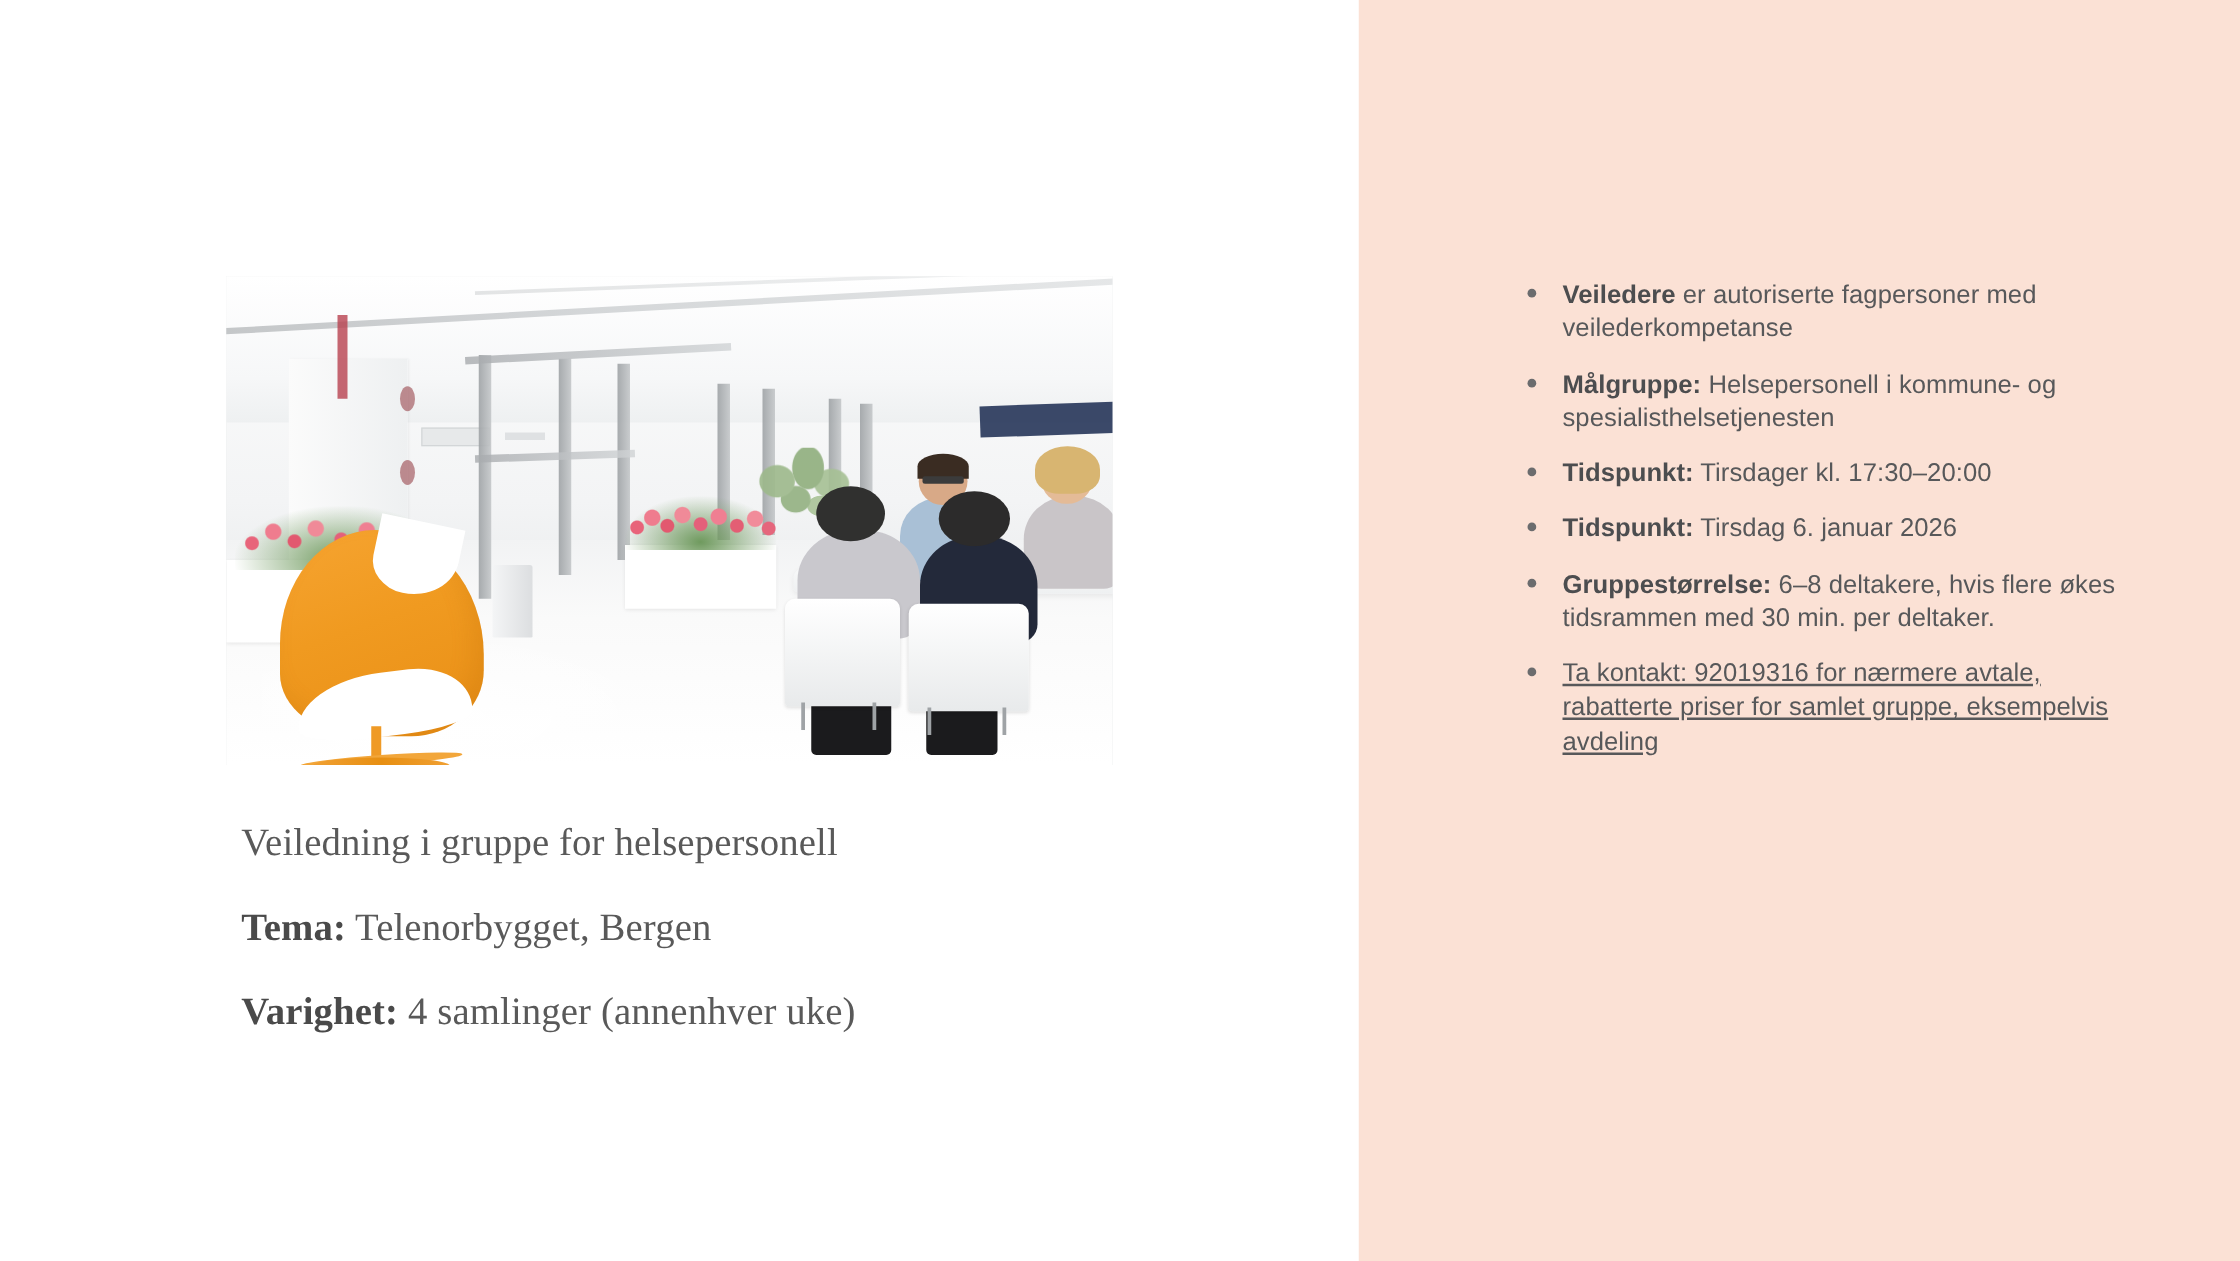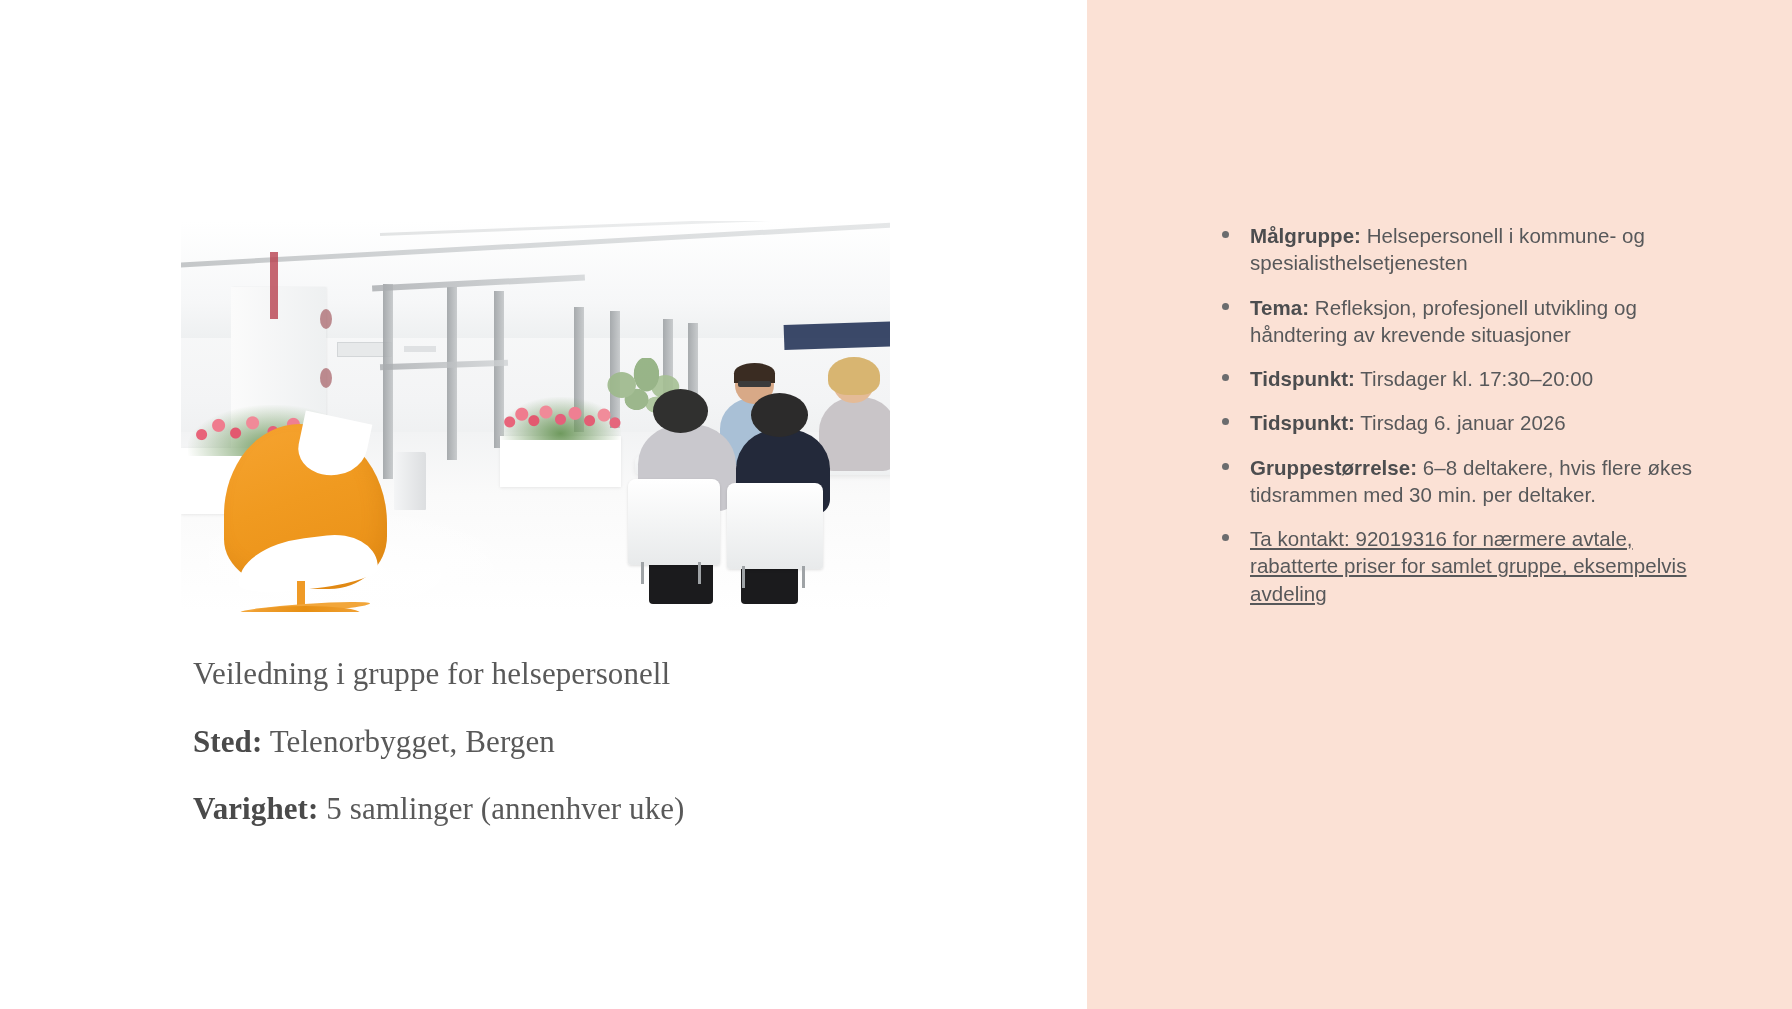--- a/index.html
+++ b/index.html
@@ -410,35 +410,35 @@
           <div class="egg-base"></div>
         </div>
       </div>
     </div>
 
     <div class="left-text">
       <div class="lt-line">
         <b></b><span>Veiledning i gruppe for helsepersonell</span>
       </div>
       <div class="lt-line">
-        <b>Sted:</b><span> Telenorbygget, Bergen</span>
+        <b>Tema:</b><span> Telenorbygget, Bergen</span>
       </div>
       <div class="lt-line">
-        <b>Varighet:</b><span> 5 samlinger (annenhver uke)</span>
+        <b>Varighet:</b><span> 4 samlinger (annenhver uke)</span>
       </div>
     </div>
   </div>
 
   <div class="right-panel">
     <ul class="bullets">
       <li class="bullet-item">
+        <span class="dot"></span><span class="lead">Veiledere</span><span> er autoriserte fagpersoner med veilederkompetanse</span>
+      </li>
+      <li class="bullet-item">
         <span class="dot"></span><span class="lead">Målgruppe:</span><span> Helsepersonell i kommune- og spesialisthelsetjenesten</span>
-      </li>
-      <li class="bullet-item">
-        <span class="dot"></span><span class="lead">Tema:</span><span> Refleksjon, profesjonell utvikling og håndtering av krevende situasjoner</span>
       </li>
       <li class="bullet-item">
         <span class="dot"></span><span class="lead">Tidspunkt:</span><span> Tirsdager kl. 17:30–20:00</span>
       </li>
       <li class="bullet-item">
         <span class="dot"></span><span class="lead">Tidspunkt:</span><span> Tirsdag 6. januar 2026</span>
       </li>
       <li class="bullet-item">
         <span class="dot"></span><span class="lead">Gruppestørrelse:</span><span> 6–8 deltakere, hvis flere økes tidsrammen med 30 min. per deltaker.</span>
       </li>

